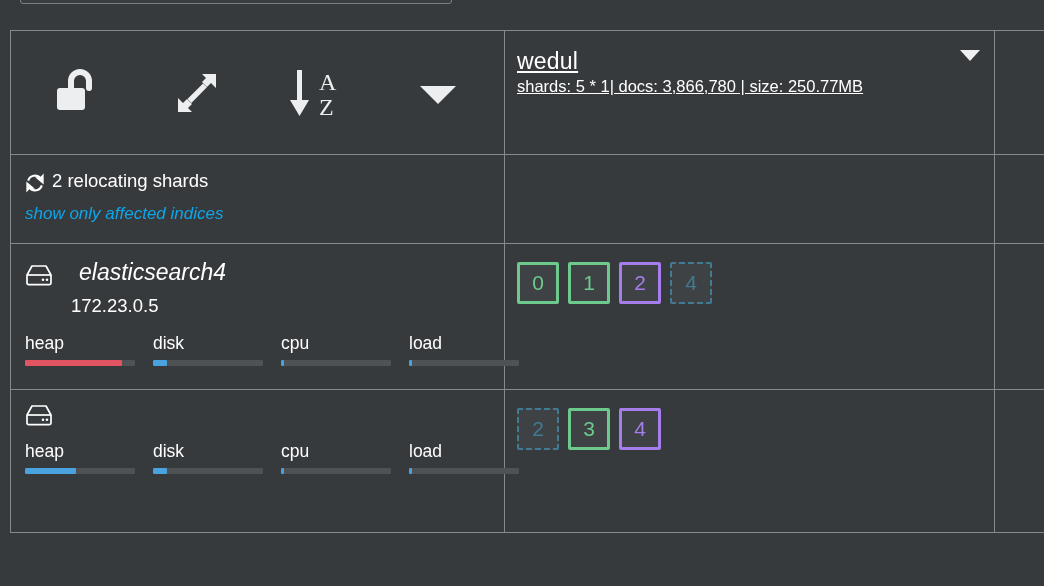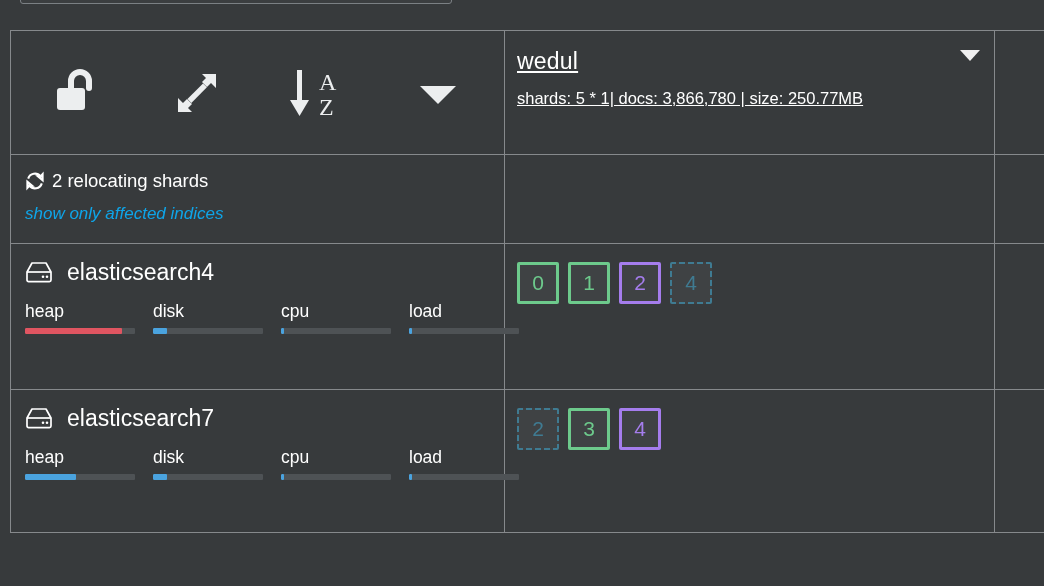--- a/index.html
+++ b/index.html
@@ -70,63 +70,63 @@
   
   .index-head { padding: 16px 18px 0 12px; height: 100%; position: relative; text-decoration: underline; }
   .index-name {
     font-size: 23px;
     font-weight: 400;
     letter-spacing: .2px;
     line-height: 28px;
     color: #ffffff;
   }
   .index-meta {
-    margin-top: 12px;
     font-size: 16.5px;
     color: #ffffff;
     line-height: 22px;
     white-space: nowrap;
   }
   .caret {
     position: absolute;
     right: 14px; top: 19px;
     width: 0; height: 0;
     border-left: 10px solid transparent;
     border-right: 10px solid transparent;
     border-top: 11px solid #f0f0f0;
     cursor: pointer;
   }
 
   
   .status-cell { padding: 14px 0 0 14px; }
   .status-line {
     display: flex;
-    align-items: center;
+    align-items: flex-end;
     gap: 7px;
     font-size: 18.5px;
     line-height: 24px;
     color: #ffffff;
   }
   .status-sub {
     margin-top: 11px;
     font-style: italic;
     font-size: 17px;
     color: #0ea5e9;
     cursor: pointer;
   }
 
   
   .node-cell { padding: 14px 0 0 14px; height: 100%; }
   .node-title {
     display: flex;
-    align-items: center;
-    gap: 14px;
+    align-items: flex-end;
+    gap: 26px;
     font-size: 23px;
     line-height: 28px;
     color: #ffffff;
+    font-style: italic;
   }
   .node-ip {
     margin: 8px 0 0 46px;
     font-size: 18.5px;
     color: #ffffff;
     line-height: 24px;
   }
   .metrics {
     display: flex;
     margin-top: 14px;
@@ -255,20 +255,21 @@
       <div class="node-cell">
         <div class="node-title">
           <svg width="28" height="22" viewBox="0 0 28 22">
             <path d="M2 11 L7 2 H21 L26 11 V19 a1.6 1.6 0 0 1 -1.6 1.6 H3.6 A1.6 1.6 0 0 1 2 19 Z" fill="none" stroke="#ffffff" stroke-width="1.7" stroke-linejoin="round"></path>
             <line x1="2" y1="11" x2="26" y2="11" stroke="#ffffff" stroke-width="1.7"></line>
             <circle cx="18" cy="15.7" r="1.3" fill="#ffffff"></circle>
             <circle cx="22" cy="15.7" r="1.3" fill="#ffffff"></circle>
           </svg>
           <span>elasticsearch4</span>
         </div>
+        <div class="node-ip">172.23.0.5</div>
         <div class="metrics">
           <div class="metric">
             <div class="metric-label">heap</div>
             <div class="metric-track">
               <div class="metric-fill" style="width: 88%; background: rgb(224, 85, 97);"></div>
             </div>
           </div>
           <div class="metric">
             <div class="metric-label">disk</div>
             <div class="metric-track">
@@ -307,21 +308,20 @@
 
     <div class="cell col-nodes">
       <div class="node-cell">
         <div class="node-title">
           <svg width="28" height="22" viewBox="0 0 28 22">
             <path d="M2 11 L7 2 H21 L26 11 V19 a1.6 1.6 0 0 1 -1.6 1.6 H3.6 A1.6 1.6 0 0 1 2 19 Z" fill="none" stroke="#ffffff" stroke-width="1.7" stroke-linejoin="round"></path>
             <line x1="2" y1="11" x2="26" y2="11" stroke="#ffffff" stroke-width="1.7"></line>
             <circle cx="18" cy="15.7" r="1.3" fill="#ffffff"></circle>
             <circle cx="22" cy="15.7" r="1.3" fill="#ffffff"></circle>
           </svg>
-          <span>elasticsearch7</span>
         </div>
         <div class="metrics">
           <div class="metric">
             <div class="metric-label">heap</div>
             <div class="metric-track">
               <div class="metric-fill" style="width: 46%; background: rgb(74, 163, 223);"></div>
             </div>
           </div>
           <div class="metric">
             <div class="metric-label">disk</div>

